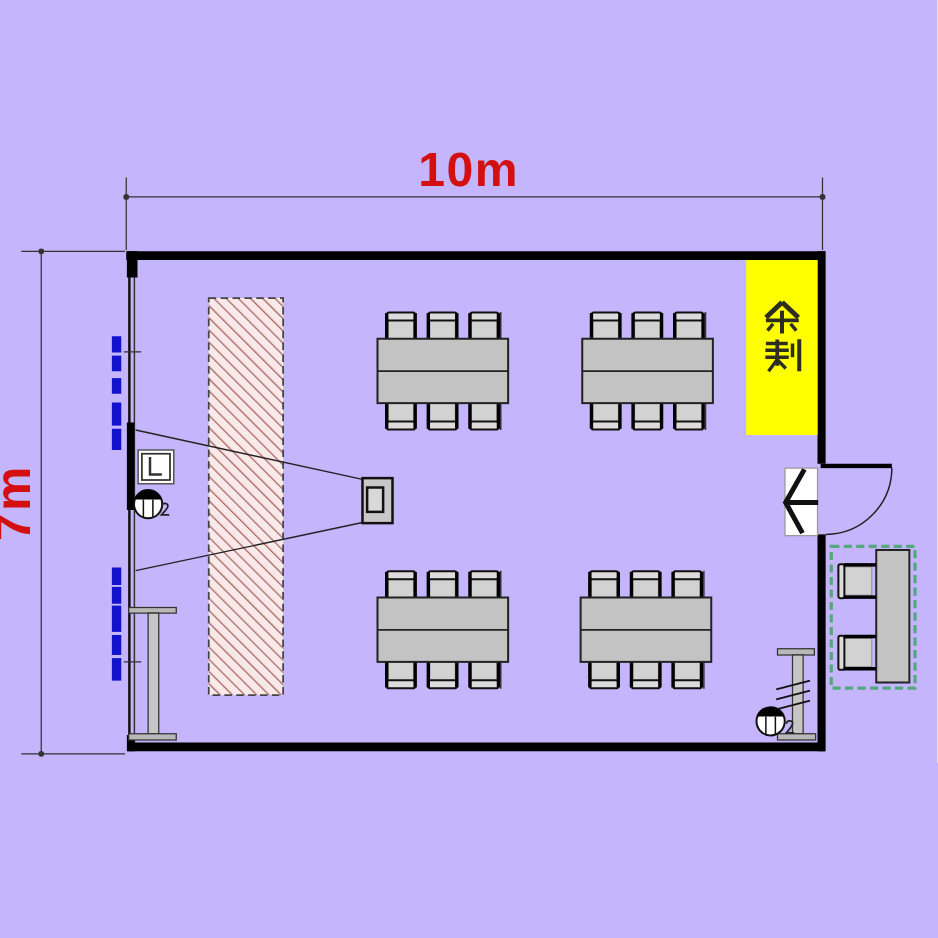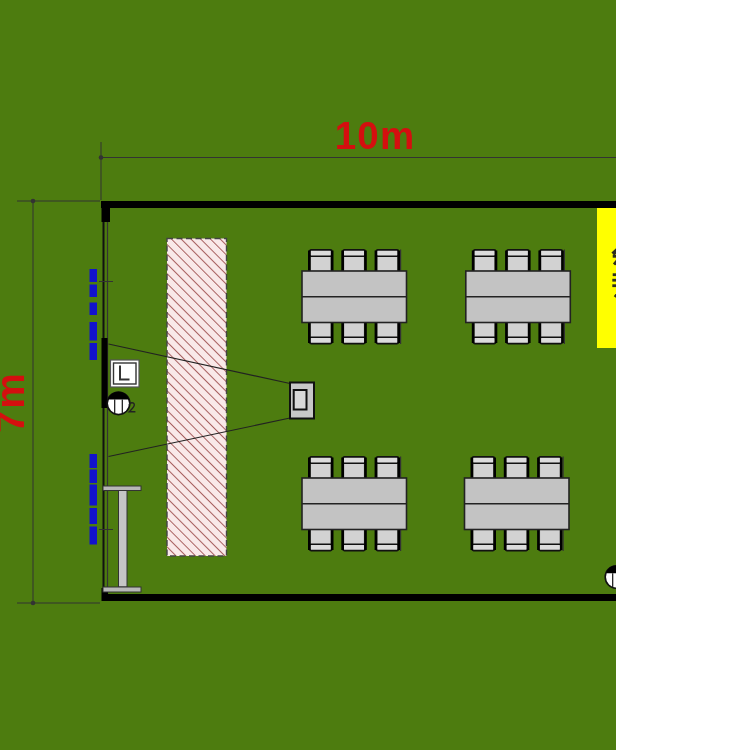--- a/index.html
+++ b/index.html
@@ -1,16 +1,16 @@
 <!DOCTYPE html>
 <html><head>
 <meta charset="utf-8">
 <style>
   html,body{margin:0;padding:0;background:#ffffff;}
-  #stage{position:relative;width:616px;height:750px;background:#4d7c0f;overflow:hidden;
+  #stage{position:relative;width:750px;height:750px;background:#c4b5fd;overflow:hidden;
          font-family:"Liberation Sans", sans-serif;}
   svg{position:absolute;left:0;top:0;}
 </style>
 </head>
 <body>
 <div id="stage">
 <svg width="750" height="750" viewBox="0 0 750 750">
   <defs>
     <pattern id="hatch" width="6.9" height="6.9" patternUnits="userSpaceOnUse" patternTransform="rotate(-45)">
       <rect width="6.9" height="6.9" fill="#f9e9e9"></rect>

